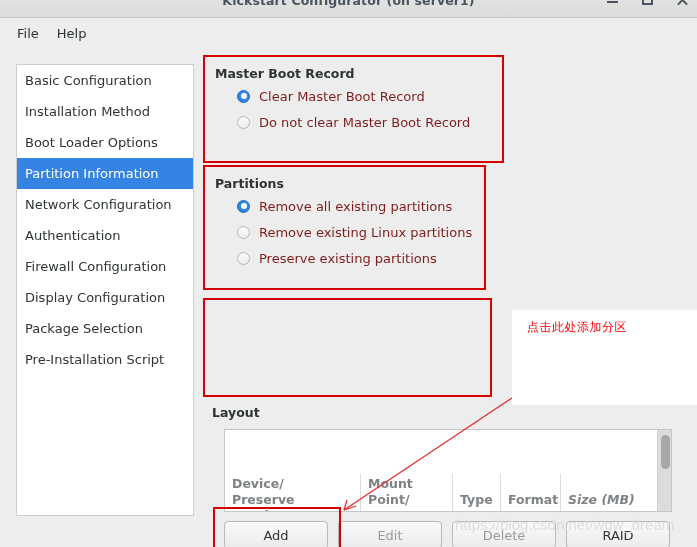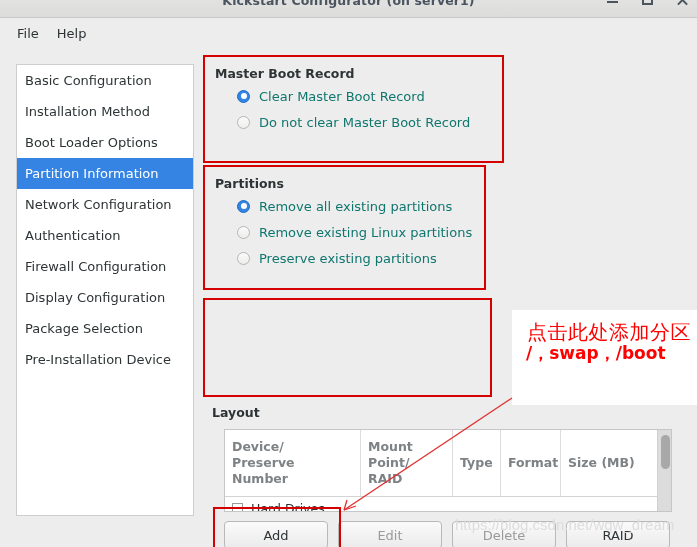--- a/index.html
+++ b/index.html
@@ -130,21 +130,21 @@
     content: "";
     position: absolute;
     left: 2.5px; top: 2.5px;
     width: 6px; height: 6px;
     border-radius: 50%;
     background: #ffffff;
     box-shadow: 0 0 0 1.5px #3584e4;
   }
   .radio-label {
     font-size: 13px;
-    color: #0f766e;
+    color: #7f1d1d;
     white-space: nowrap;
   }
 
   
   .redbox {
     position: absolute;
     border: 2px solid #d50000;
     pointer-events: none;
   }
 
@@ -163,40 +163,41 @@
   .table-wrap {
     position: absolute;
     left: 224px; top: 429px;
     width: 448px; height: 83px;
     background: #ffffff;
     border: 1px solid #c6c6c6;
     overflow: hidden;
   }
   .thead {
     display: flex;
-    height: 67px;
+    height: 53px;
     border-bottom: 1px solid #d3d3d3;
     background: #ffffff;
+    margin-top: 44px;
   }
   .th {
     display: flex;
     align-items: center;
     font-size: 12.5px;
     color: #7e8285;
     font-weight: bold;
     padding: 0 7px;
     border-right: 1px solid #dcdcdc;
     line-height: 16px;
   }
   .th:last-child { border-right: none; }
   .th-dev  { width: 136px; }
   .th-mnt  { width: 92px; }
   .th-type { width: 48px; }
   .th-fmt  { width: 60px; }
-  .th-size { width: 95px; }
+  .th-size { width: 95px; font-style: italic; }
   .trow {
     display: flex;
     align-items: center;
     height: 22px;
     padding-left: 7px;
     font-size: 12.5px;
     color: #2e3436;
   }
   .expander {
     width: 11px; height: 11px;
@@ -260,21 +261,21 @@
   
   .anno-box {
     position: absolute;
     left: 512px; top: 310px;
     width: 185px; height: 95px;
     background: #ffffff;
   }
   .anno-line1 {
     position: absolute;
     left: 15px; top: 9px;
-    font-size: 20px;
+    font-size: 12px;
     color: #ff0000;
     white-space: nowrap;
     letter-spacing: 0.5px;
   }
   .anno-line2 {
     position: absolute;
     left: 14px; top: 32px;
     font-size: 17px;
     font-weight: bold;
     color: #ff0000;
@@ -337,21 +338,21 @@
   <div class="sidebar">
     <div class="side-item">Basic Configuration</div>
     <div class="side-item">Installation Method</div>
     <div class="side-item">Boot Loader Options</div>
     <div class="side-item selected">Partition Information</div>
     <div class="side-item">Network Configuration</div>
     <div class="side-item">Authentication</div>
     <div class="side-item">Firewall Configuration</div>
     <div class="side-item">Display Configuration</div>
     <div class="side-item">Package Selection</div>
-    <div class="side-item">Pre-Installation Device</div>
+    <div class="side-item">Pre-Installation Script</div>
   </div>
 
   <div id="grp-mbr">
     <div class="group-title">Master Boot Record</div>
     <div class="radio-row">
       <span class="radio on"></span>
       <span class="radio-label">Clear Master Boot Record</span>
     </div>
     <div class="radio-row">
       <span class="radio"></span>
@@ -419,21 +420,20 @@
   <div class="watermark wm-a">https://csdn.ne</div>
   <div class="watermark wm-b">https://blog.csdn.net/wqw_dream</div>
 
   <div class="redbox" style="left:203px; top:55px; width:301px; height:108px;"></div>
   <div class="redbox" style="left:203px; top:165px; width:283px; height:125px;"></div>
   <div class="redbox" style="left:203px; top:298px; width:289px; height:99px;"></div>
   <div class="redbox" style="left:213px; top:507px; width:128px; height:48px;"></div>
 
   <div class="anno-box">
     <div class="anno-line1">点击此处添加分区</div>
-    <div class="anno-line2">/，swap，/boot</div>
   </div>
 
   <svg class="arrow-svg" viewBox="0 0 697 547">
     <line x1="512" y1="398" x2="344" y2="510" stroke="#e03030" stroke-width="1.3"></line>
     <line x1="344" y1="510" x2="356" y2="506" stroke="#e03030" stroke-width="1.3"></line>
     <line x1="344" y1="510" x2="347" y2="500" stroke="#e03030" stroke-width="1.3"></line>
   </svg>
 
 </div>
 

